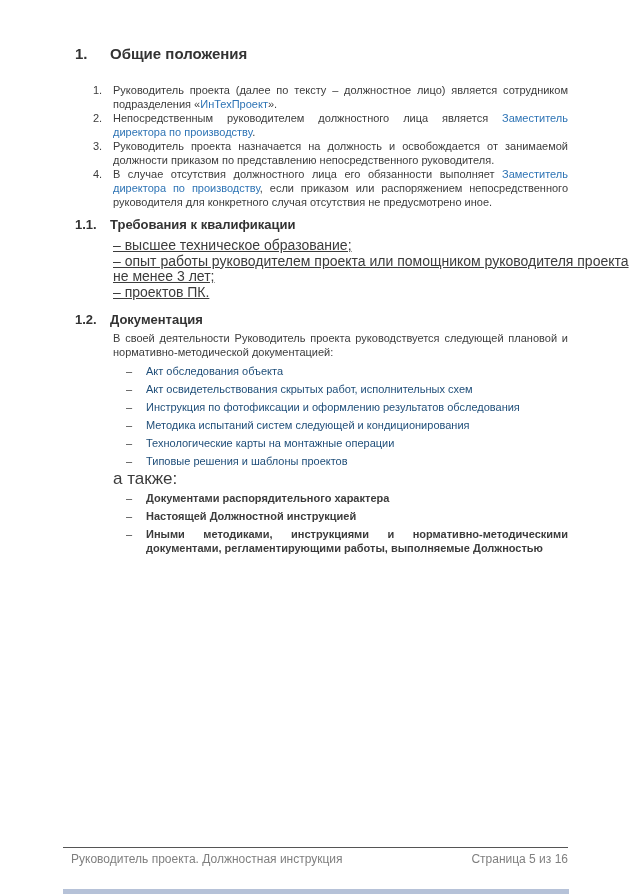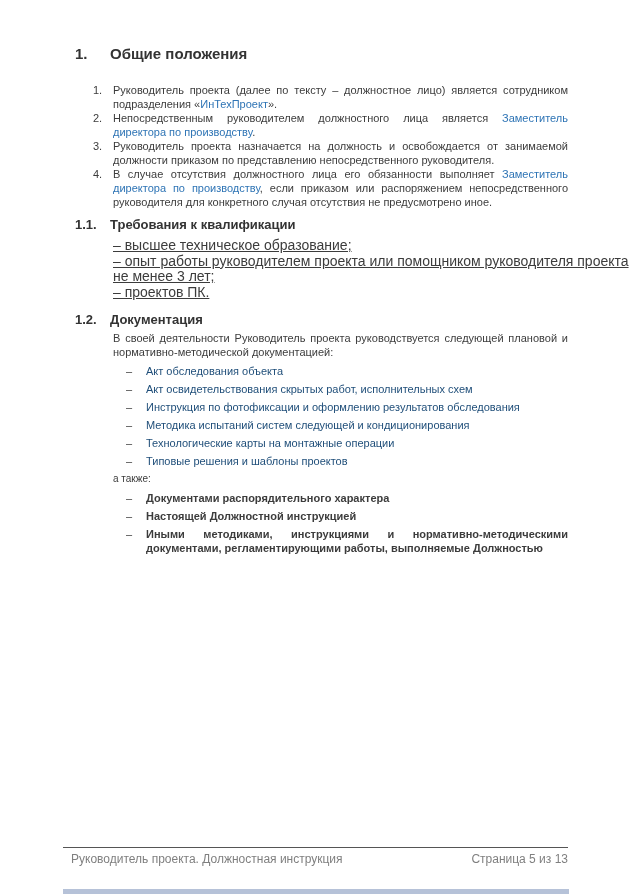--- a/index.html
+++ b/index.html
@@ -49,21 +49,21 @@
     width: 455px;
     font-size: 11px;
     line-height: 14px;
     text-align: justify;
   }
 
   .doc-list { margin: 5px 0 0 126px; font-size: 11px; }
   .doc-item { display: flex; line-height: 14px; margin-bottom: 4px; }
   .dash { width: 20px; flex: 0 0 20px; color: #3c3c3c; }
 
-  .also-label { margin: 2px 0 0 113px; font-size: 10px; line-height: 14px; }
+  .also-label { margin: 2px 0 0 113px; font-size: 17px; line-height: 14px; }
   .also-list { margin: 5px 0 0 126px; width: 442px; font-size: 11px; }
   .also-item { display: flex; line-height: 14px; margin-bottom: 4px; }
   .also-item .txt { flex: 1; font-weight: bold; }
   .also-item.justify .txt { text-align: justify; }
 
   .footer-rule {
     position: absolute;
     left: 63px;
     width: 505px;
     top: 847px;
@@ -177,18 +177,18 @@
     </div>
     <div class="also-item justify">
       <span class="dash">–</span>
       <span class="txt">Иными методиками, инструкциями и нормативно-методическими документами, регламентирующими работы, выполняемые Должностью</span>
     </div>
   </div>
 
   <div class="footer-rule"></div>
   <div class="footer">
     <span class="f-left">Руководитель проекта. Должностная инструкция</span>
-    <span class="f-right">Страница 5 из 13</span>
+    <span class="f-right">Страница 5 из 16</span>
   </div>
 
   <div class="bottom-bar"></div>
 
 </div>
 
 </body></html>

